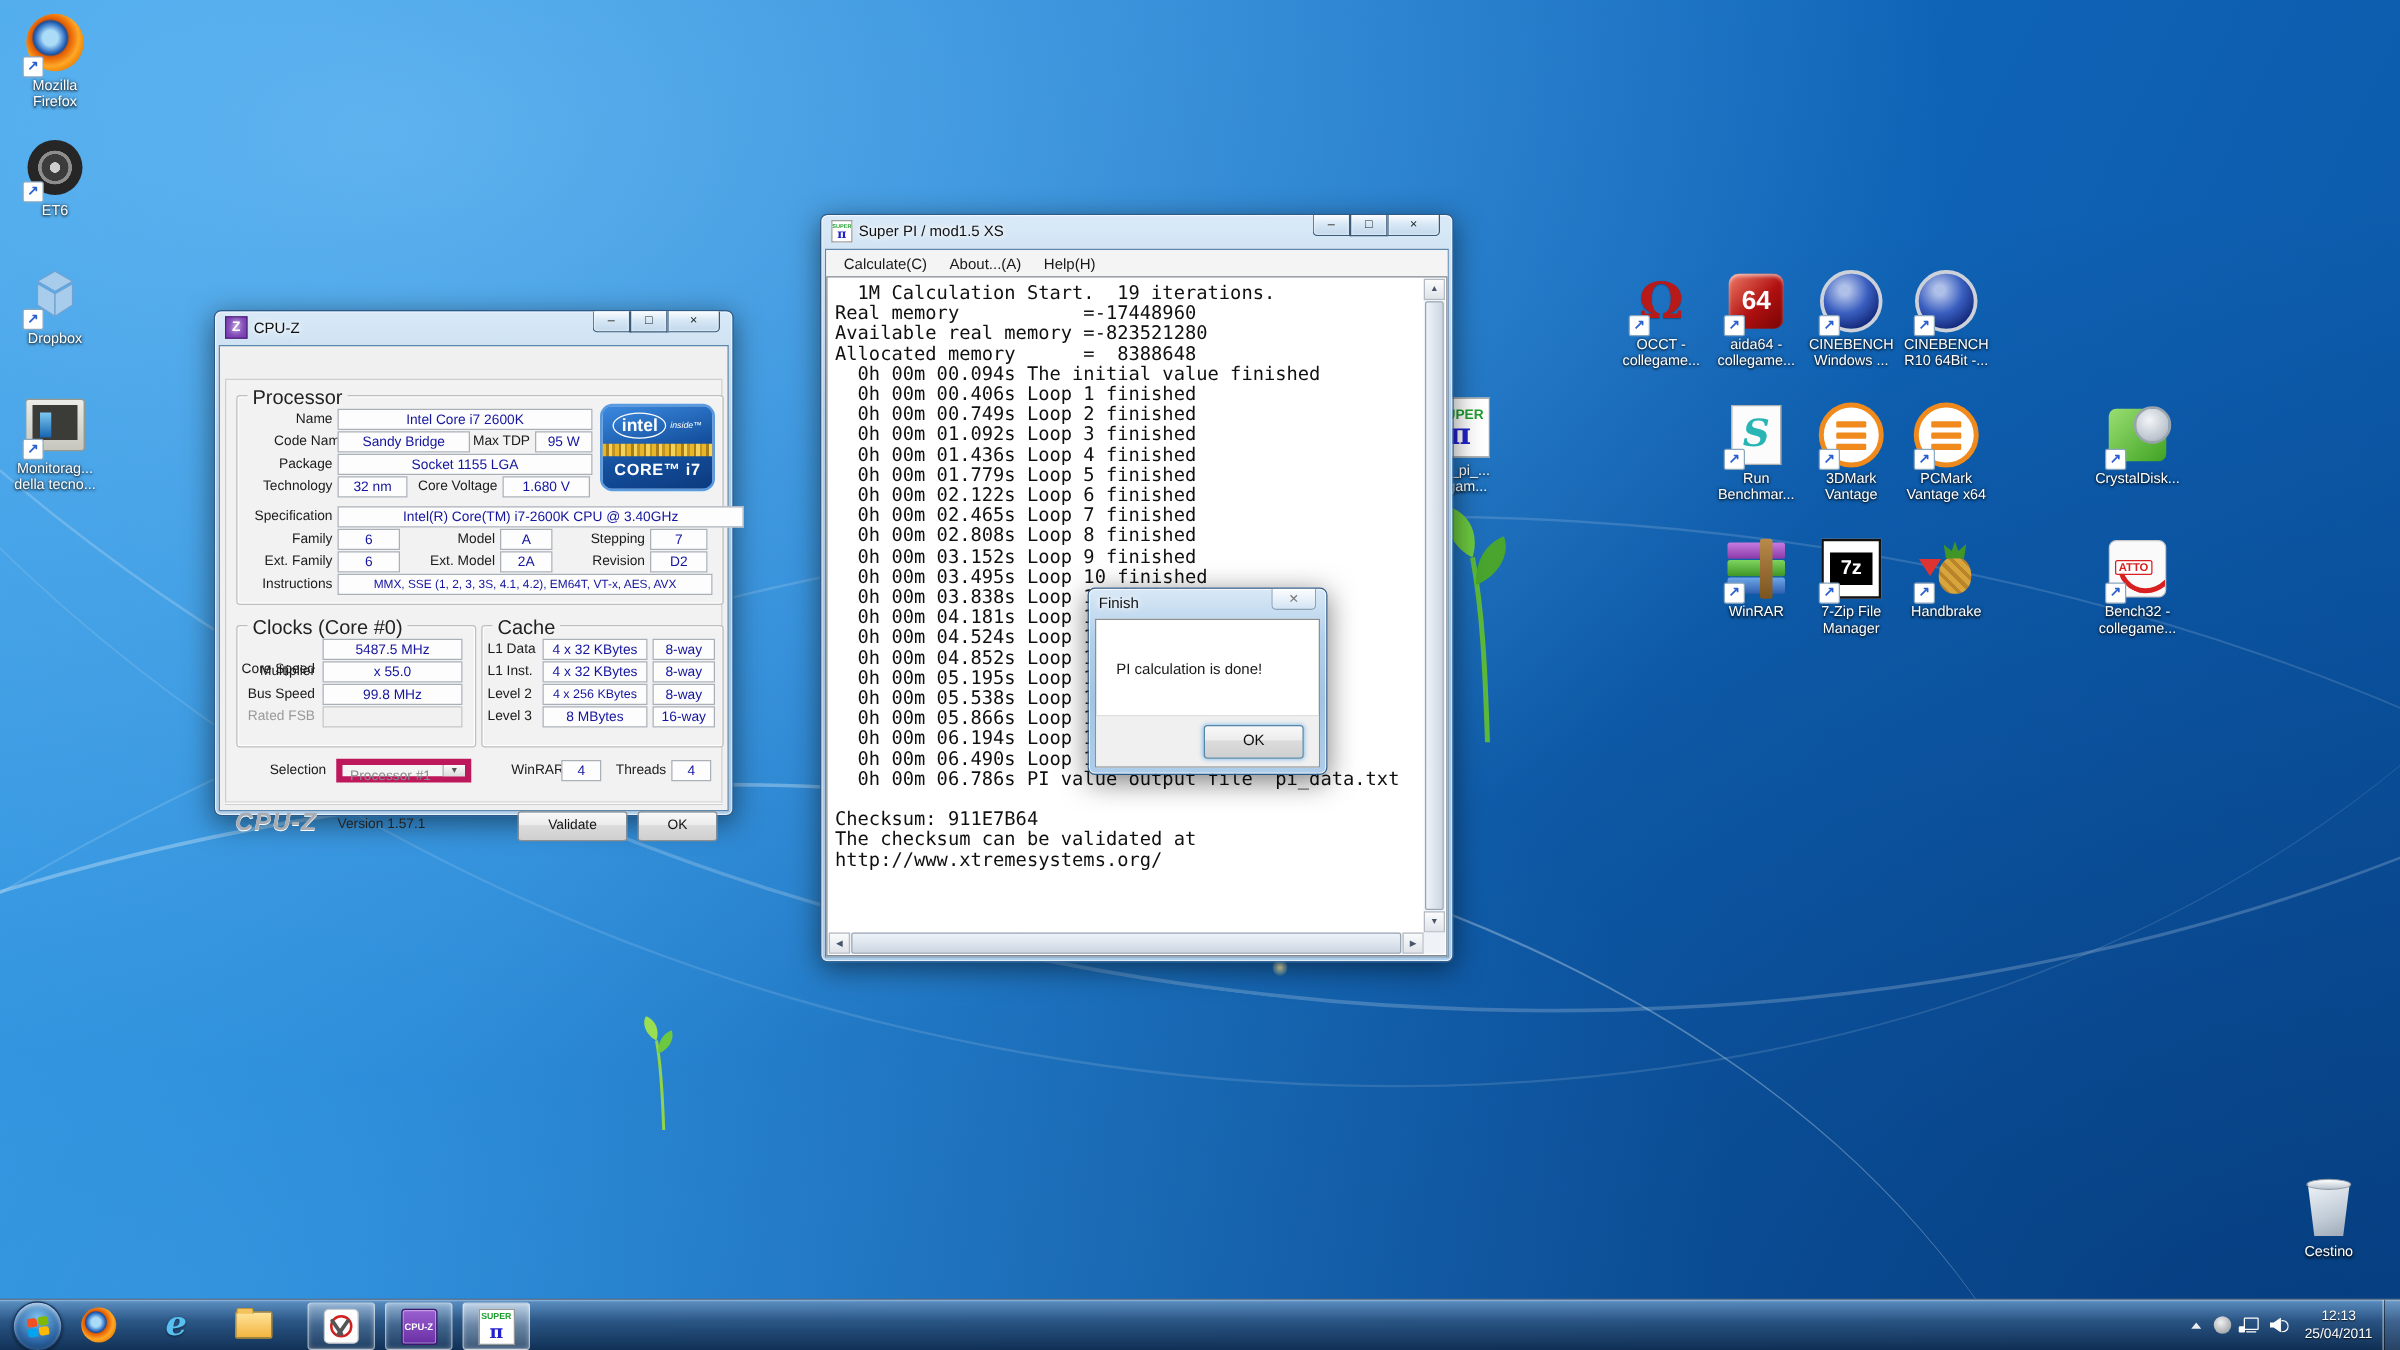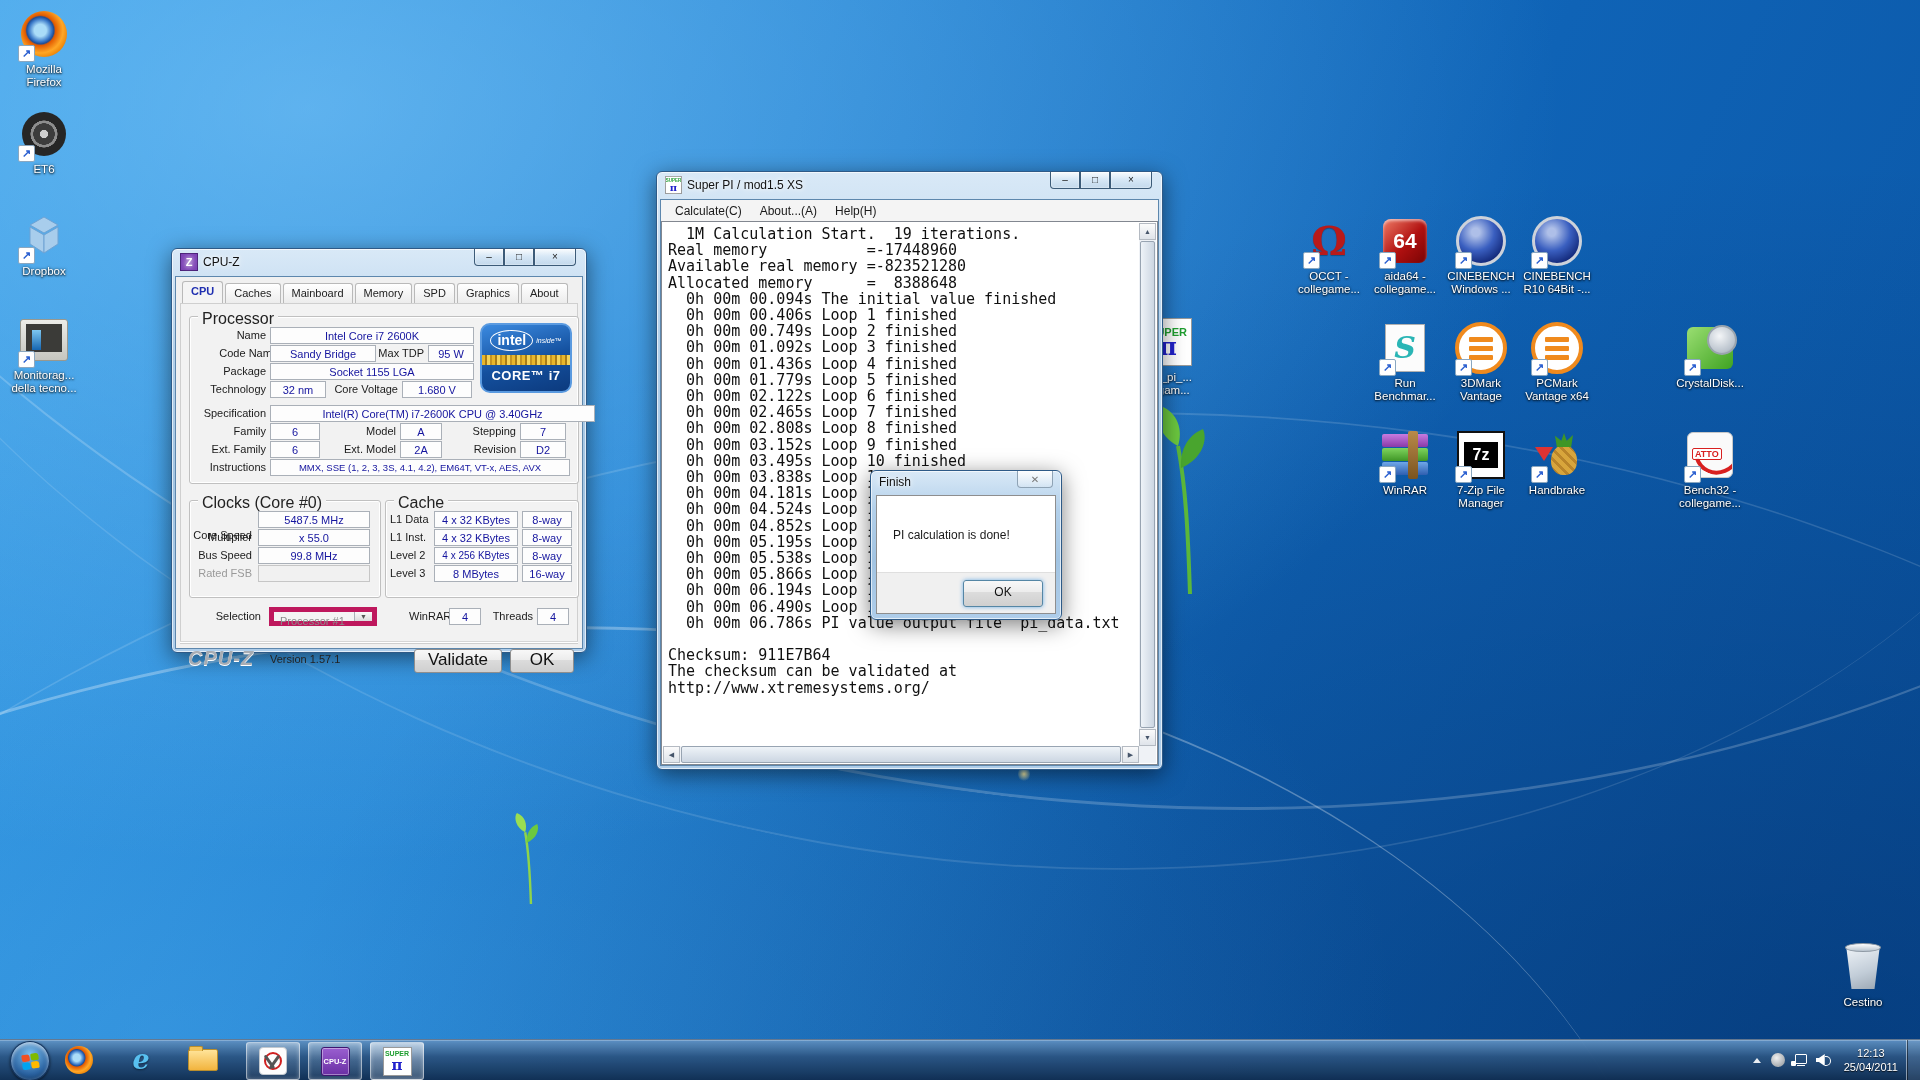--- a/index.html
+++ b/index.html
@@ -113,21 +113,21 @@
   .badge .row1{display:flex;align-items:center;justify-content:center;gap:3px;height:30px;}
   .badge .intel{font:bold 14px "Liberation Sans",sans-serif;border:1px solid #fff;border-radius:50%;padding:1px 6px 2px;}
   .badge .inside{font-size:7px;font-style:italic;}
   .badge .strip{height:10px;background:repeating-linear-gradient(90deg,#e8b62a 0 3px,#a87c16 3px 5px,#f4d35a 5px 8px,#c49422 8px 10px);}
   .badge .core{text-align:center;font:bold 13px/22px "Liberation Sans",sans-serif;letter-spacing:.5px;}
   .dd{position:absolute;height:19px;background:#f4f4f4;border:5px solid #be185d;font-size:11px;line-height:18px;color:#8c8c8c;
     padding-left:6px;box-sizing:border-box;}
   .dd .arr{position:absolute;right:0;top:0;bottom:0;width:17px;background:linear-gradient(#fafafa,#dcdcdc);
     border-left:1px solid #aab0b8;color:#555;font-size:7px;display:flex;align-items:center;justify-content:center;}
   .btn7{position:absolute;height:22px;background:linear-gradient(#f8f8f8,#ececec 45%,#dcdcdc 46%,#cfcfcf);
-    border:1px solid #8e8e8e;border-radius:3px;font-size:17px;text-align:center;line-height:20px;color:#111;}
+    border:1px solid #8e8e8e;border-radius:3px;font-size:11px;text-align:center;line-height:20px;color:#111;}
   .cpuz-logo{position:absolute;font:italic bold 20px "Liberation Sans",sans-serif;color:#a8adb4;letter-spacing:1px;
     text-shadow:0 1px 0 #fff;}
   .sep{position:absolute;height:1px;background:#d6d6d6;box-shadow:0 1px 0 #fff;}
   
   .menubar{position:absolute;left:0;right:0;top:0;height:21px;background:#f4f4f4;border-bottom:1px solid #d8d8d8;
     display:flex;align-items:center;gap:2px;padding-left:6px;}
   .mitem{font-size:12px;color:#1a1a1a;padding:2px 8px;}
   .sp-content{position:absolute;left:0;right:0;top:21px;bottom:0;background:#fff;border:1px solid #828790;box-sizing:border-box;}
   .sp-pre{position:absolute;left:6px;top:4px;right:22px;margin:0;font-family:"DejaVu Sans Mono",monospace;
     font-size:15px;line-height:16.2px;color:#101010;}
@@ -433,29 +433,20 @@
     <div class="titlebar">
       <span class="tb-ico zico">Z</span>
       <span>CPU-Z</span>
     </div>
     <div class="cap-btns">
       <span class="cap-btn first">–</span>
       <span class="cap-btn">□</span>
       <span class="cap-btn last">×</span>
     </div>
     <div class="winbody">
-      <div class="tabs" id="cpuz-tabs">
-          <span class="tab active">CPU</span>
-          <span class="tab">Caches</span>
-          <span class="tab">Mainboard</span>
-          <span class="tab">Memory</span>
-          <span class="tab">SPD</span>
-          <span class="tab">Graphics</span>
-          <span class="tab">About</span>
-        </div>
       <div class="panel">
 
         <div class="grp" style="left:8px;top:12px;width:388px;height:166px;">
           <span class="grp-t">Processor</span>
           <span class="flbl" style="left:0;top:10px;width:76px;">Name</span>
           <span class="fld" style="left:80px;top:10px;width:204px;">Intel Core i7 2600K</span>
           <span class="flbl" style="left:12px;top:28px;width:76px;">Code Name</span>
           <span class="fld" style="left:80px;top:28px;width:106px;">Sandy Bridge</span>
           <span class="flbl" style="left:186px;top:28px;width:48px;">Max TDP</span>
           <span class="fld" style="left:238px;top:28px;width:46px;">95 W</span>

